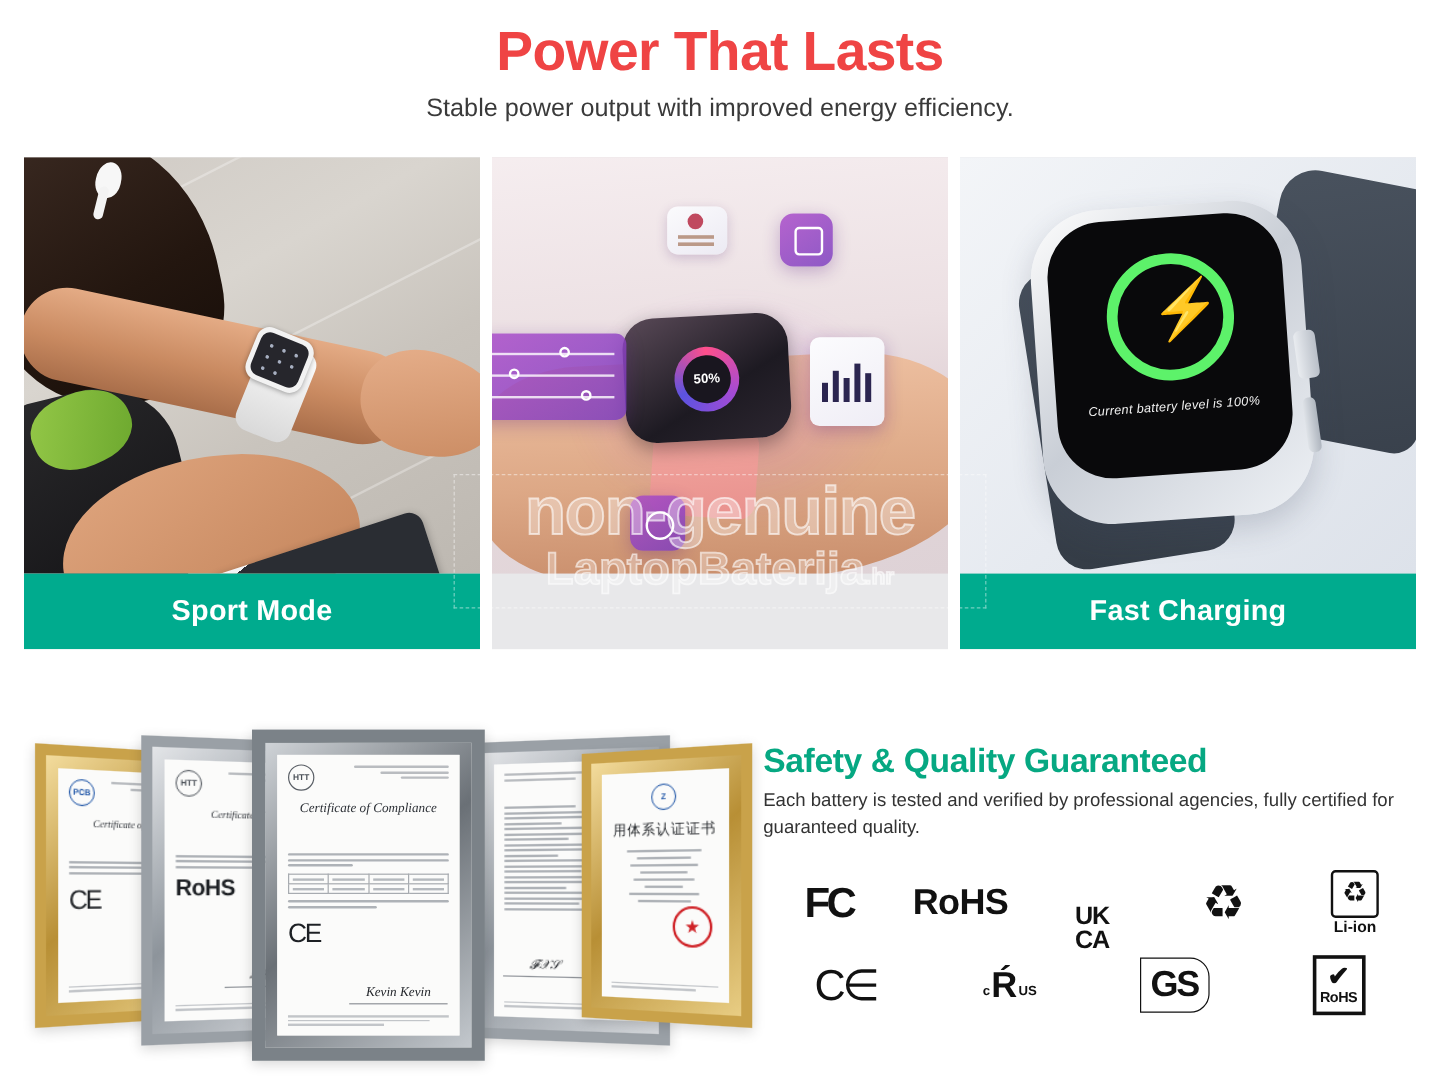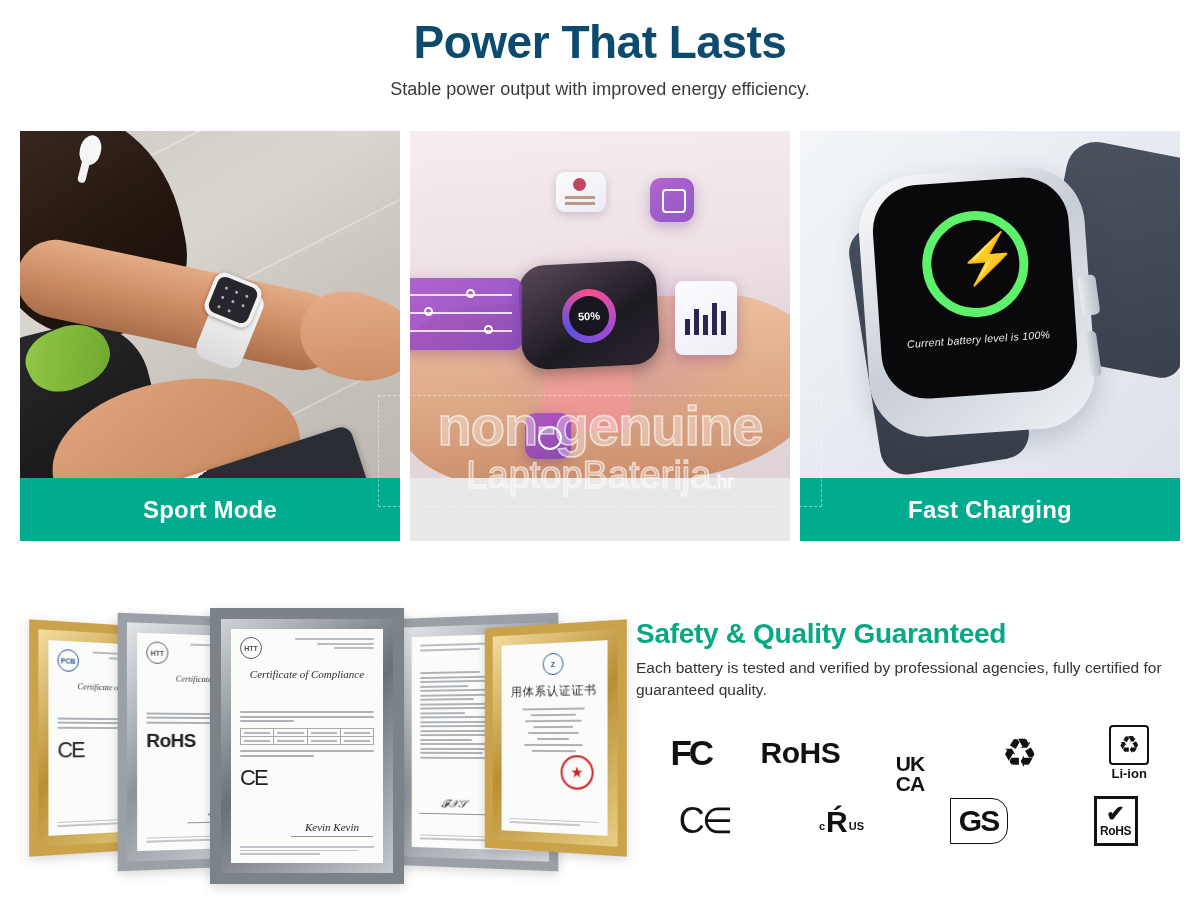--- a/index.html
+++ b/index.html
@@ -5,25 +5,25 @@
   * { margin:0; padding:0; box-sizing:border-box; }
   body {
     width:1200px; height:900px; background:#ffffff;
     font-family:"Liberation Sans", sans-serif;
     overflow:hidden; position:relative;
   }
 
   
   .header { text-align:center; padding-top:18px; }
   .page-title {
-    font-size:46px; font-weight:bold; color:#0c4a6e;
+    font-size:46px; font-weight:bold; color:#ef4444;
     letter-spacing:-0.5px; line-height:1.05;
   }
   .page-subtitle {
-    font-size:18px; color:#3a3a3a; margin-top:13px; font-weight:400;
+    font-size:21px; color:#3a3a3a; margin-top:13px; font-weight:400;
   }
 
   
   .panels {
     position:absolute; left:20px; top:131px;
     width:1160px; height:410px;
     display:flex; gap:10px;
   }
   .panel {
     position:relative; flex:1; overflow:hidden;
@@ -247,21 +247,21 @@
     position:absolute; left:0; right:0; top:398px;
     text-align:center; pointer-events:none; z-index:30;
     line-height:1;
   }
   .wm-line1 {
     font-size:56px; font-weight:bold; letter-spacing:-1px;
     color:rgba(255,255,255,.34);
     -webkit-text-stroke:1.6px rgba(255,255,255,.62);
   }
   .wm-line2 {
-    font-size:38px; font-weight:normal; margin-top:2px;
+    font-size:38px; font-weight:bold; margin-top:2px;
     color:rgba(255,255,255,.30);
     -webkit-text-stroke:1.4px rgba(255,255,255,.60);
   }
   .wm-line2 .tld { font-size:19px; }
   .wm-box {
     position:absolute; left:378px; top:-3px; width:444px; height:112px;
     border:1px dashed rgba(255,255,255,.45);
   }
 
   

